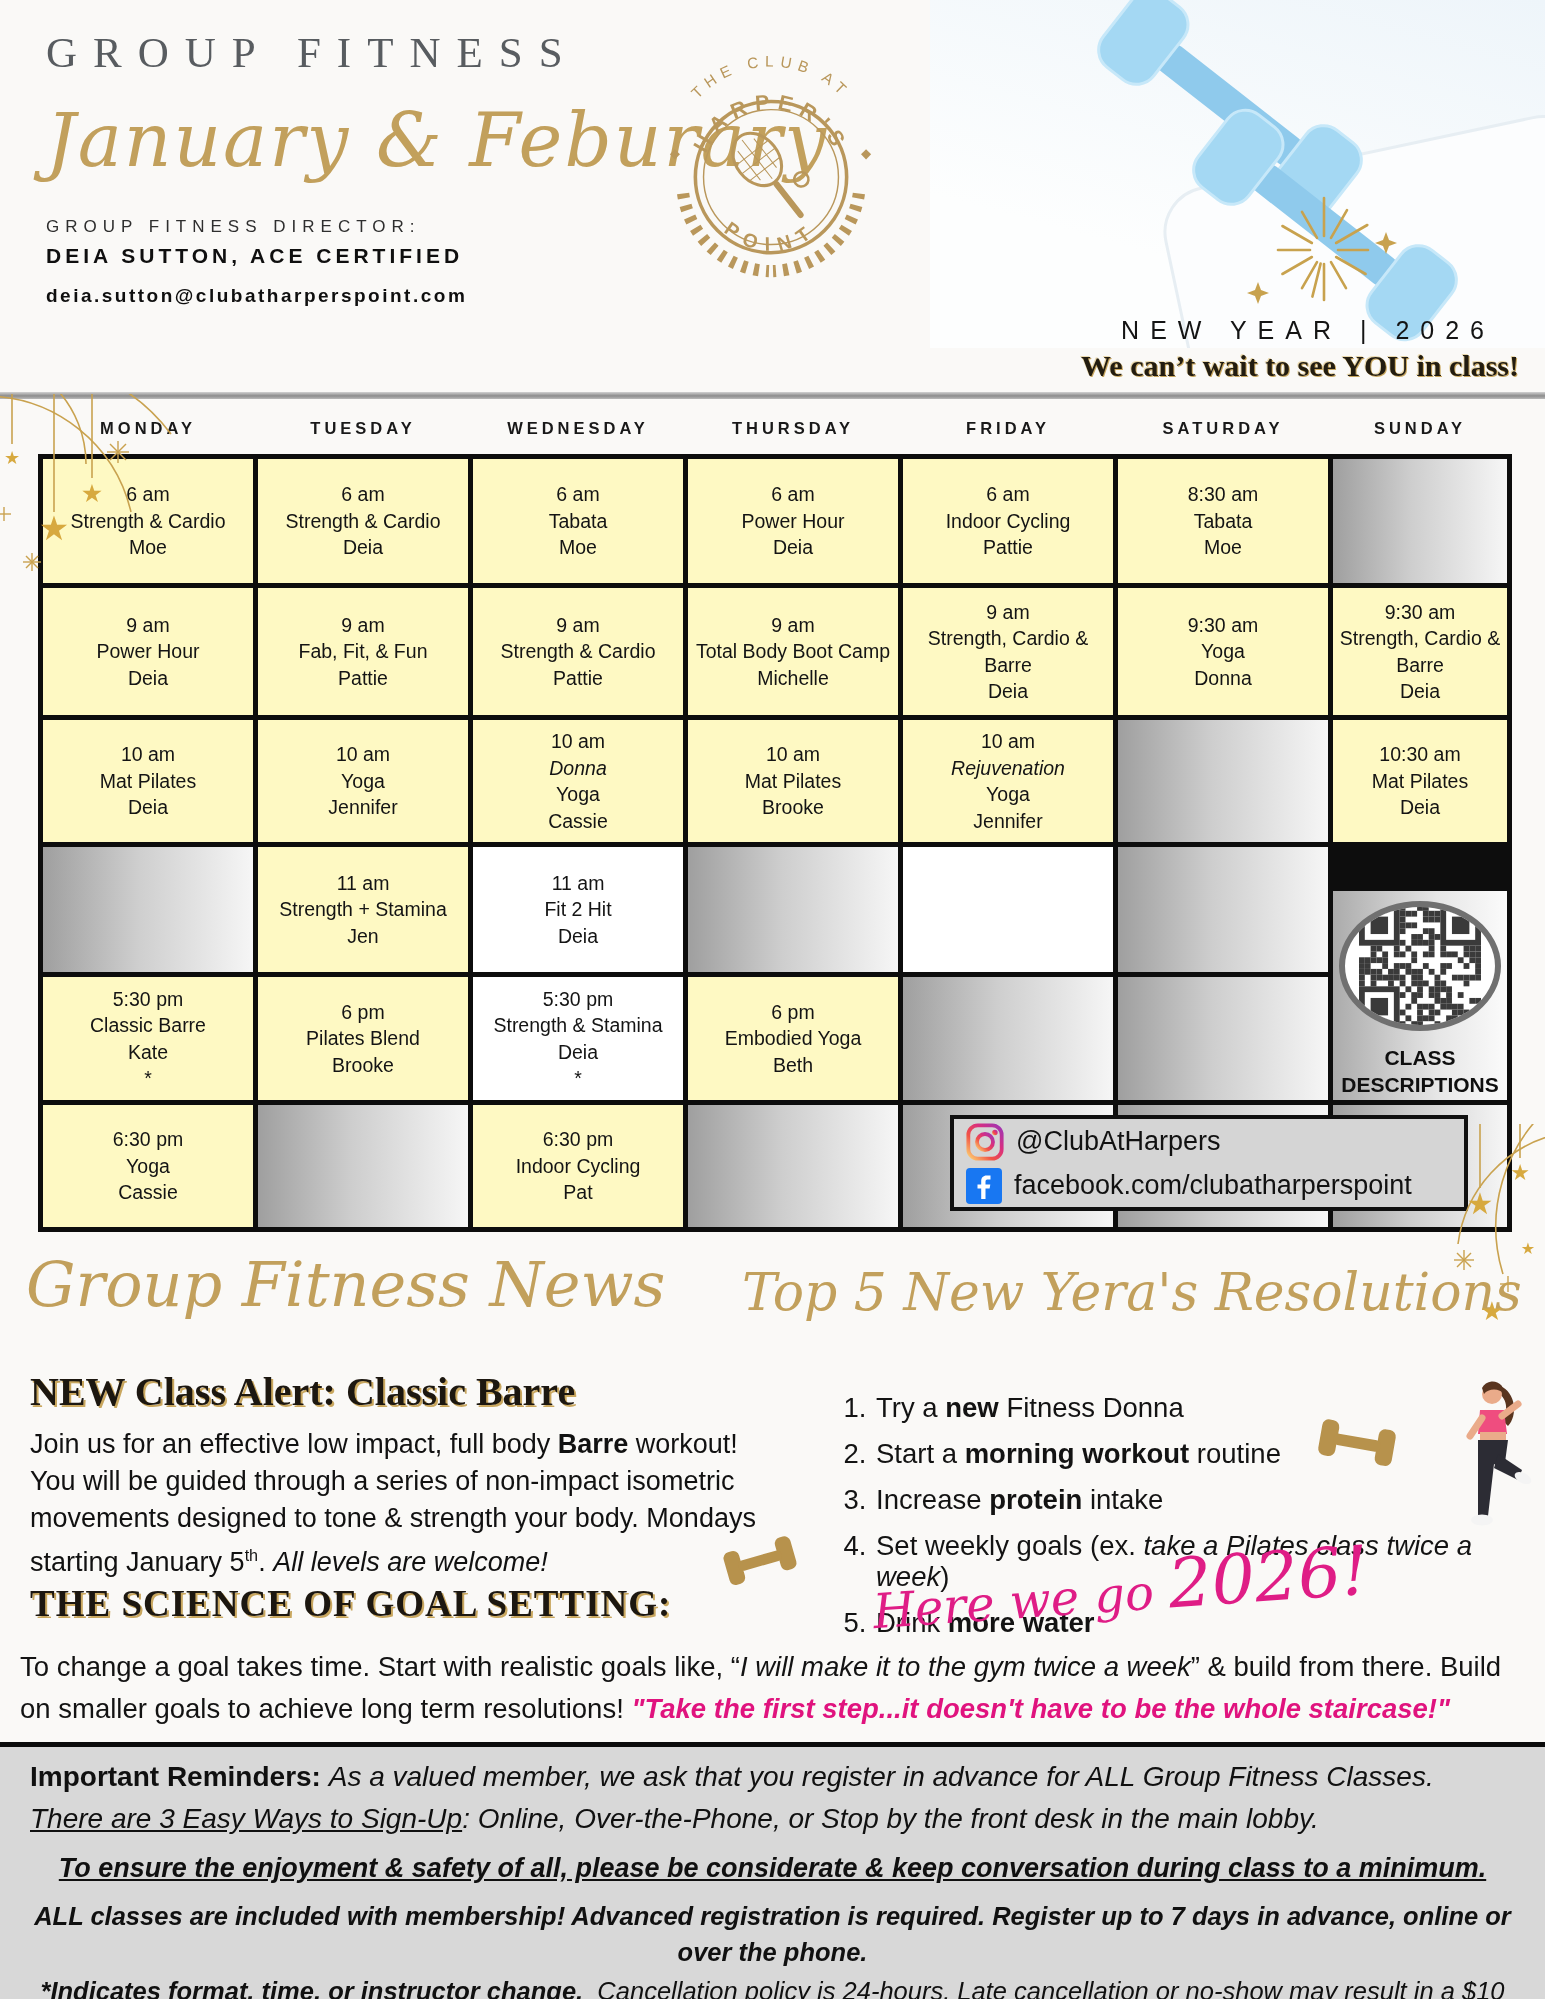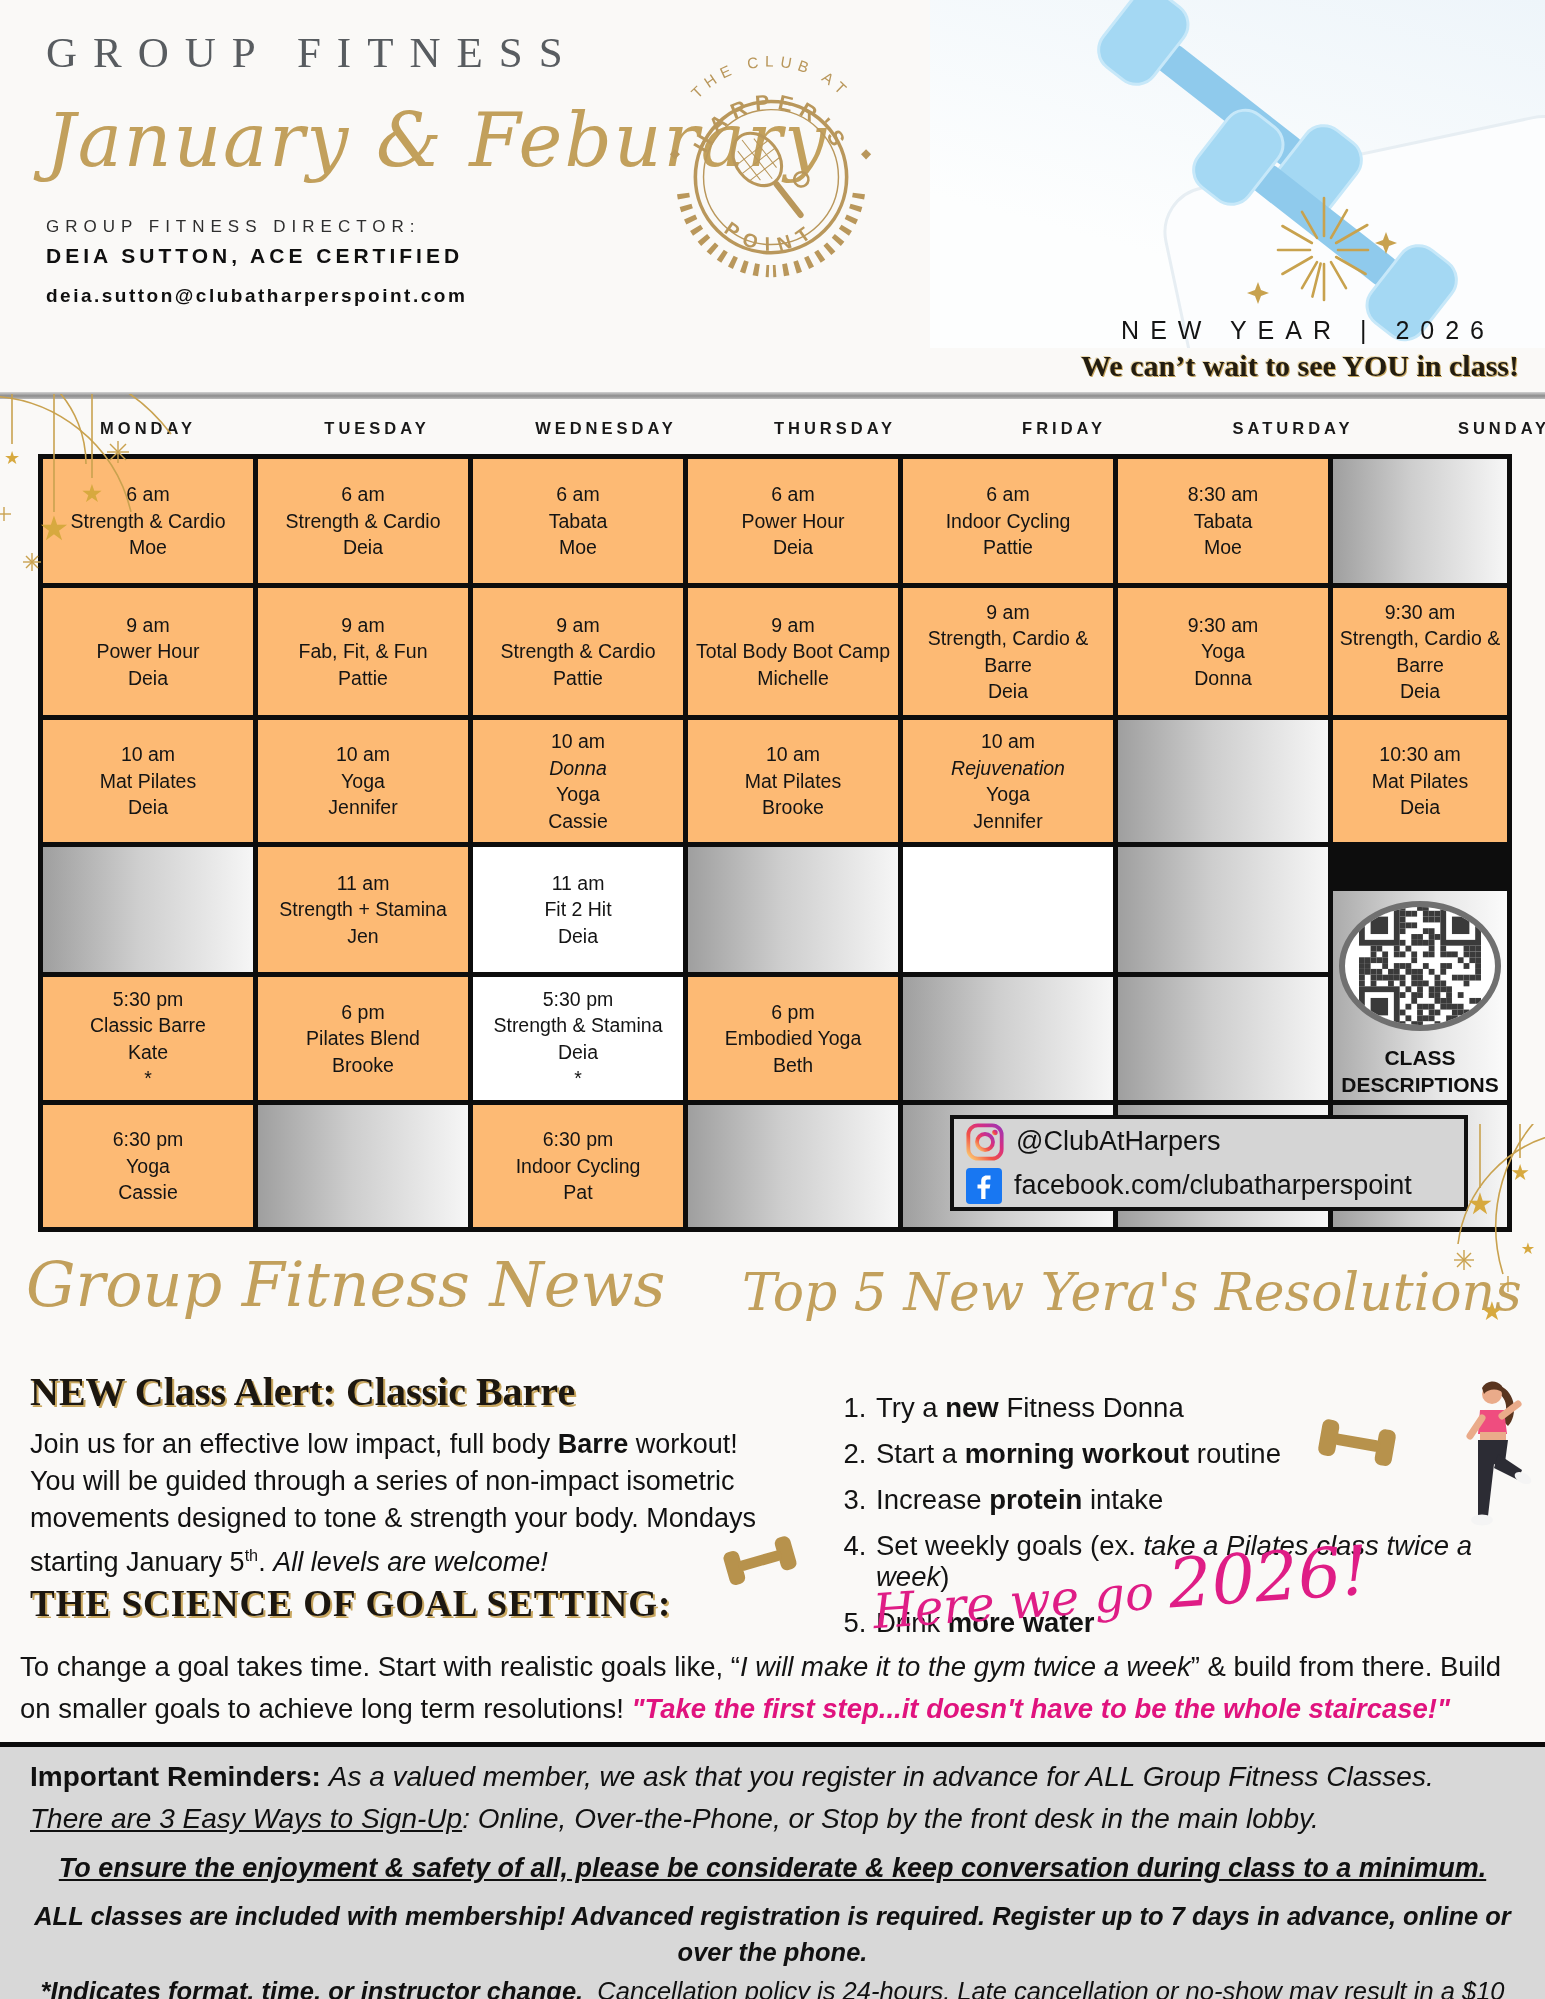--- a/index.html
+++ b/index.html
@@ -14,24 +14,24 @@
   .dirname{margin-top:7px;font-size:21px;font-weight:bold;letter-spacing:4px;color:#0f0f0f;}
   .email{margin-top:17px;font-size:19px;font-weight:bold;letter-spacing:2.5px;color:#0f0f0f;}
   .logo{position:absolute;left:638px;top:34px;width:266px;height:276px;z-index:3;}
   .fireworks{position:absolute;left:1236px;top:172px;width:170px;height:150px;z-index:3;}
   .newyear{position:absolute;right:50px;top:316px;font-size:25px;letter-spacing:11px;color:#141414;white-space:nowrap;z-index:3;}
   .tagline{position:absolute;right:26px;top:349px;font-family:"Liberation Serif",serif;font-weight:bold;font-size:30px;color:#221c10;text-shadow:1px 1px 0 #c9a75f,-1px -1px 0 #ead9ae;white-space:nowrap;z-index:3;}
   .divider{position:absolute;left:0;top:392px;width:100%;height:7px;background:linear-gradient(#d2d2d2,#8d8d8d 55%,#bababa);z-index:2;}
 
   
   .cal{position:absolute;left:38px;top:402px;width:1474px;z-index:4;}
-  .dayrow{display:grid;grid-template-columns:repeat(6,210px) 174px;gap:19px;padding:0 5px;height:52px;align-items:center;}
+  .dayrow{display:grid;grid-template-columns:repeat(6,210px) 174px;gap:5px;padding:0 5px;height:52px;align-items:center;}
   .dayh{text-align:center;font-size:16.5px;font-weight:bold;letter-spacing:4px;color:#191919;}
   .grid{display:grid;grid-template-columns:repeat(6,210px) 174px;grid-template-rows:124px 127px 122px 125px 123px 122px;gap:5px;background:#0d0d0d;border:5px solid #0d0d0d;width:1464px;}
-  .cell{background:#fdba74;display:flex;flex-direction:column;justify-content:center;align-items:center;text-align:center;font-size:19.5px;line-height:26.5px;color:#141414;padding:2px;}
+  .cell{background:#fef9c3;display:flex;flex-direction:column;justify-content:center;align-items:center;text-align:center;font-size:19.5px;line-height:26.5px;color:#141414;padding:2px;}
   .cell.white{background:#ffffff;}
   .cell.grad{background:linear-gradient(90deg,#9f9f9f,#cecece 45%,#f6f6f6);}
   .cline.it{font-style:italic;}
   .qrcell{background:linear-gradient(90deg,#ababab,#e6e6e6 60%,#fbfbfb);justify-content:flex-start;padding-top:10px;margin-top:44px;}
   .qrcircle{width:150px;height:150px;border-radius:50%;border:6px solid #707070;background:#fff;display:flex;align-items:center;justify-content:center;overflow:hidden;}
   .qrlab{margin-top:13px;font-weight:bold;font-size:21px;line-height:27px;color:#0f0f0f;}
   .socialbox{position:absolute;left:912px;top:713px;width:518px;height:96px;background:#d5d5d5;border:4px solid #101010;box-sizing:border-box;display:flex;flex-direction:column;justify-content:center;gap:7px;padding:6px 12px;z-index:6;}
   .socialrow{display:flex;align-items:center;gap:12px;font-size:27px;color:#111;}
   .socialrow svg{flex:0 0 auto;}
   .decorL{position:absolute;left:-4px;top:394px;width:185px;height:195px;z-index:5;pointer-events:none;}

